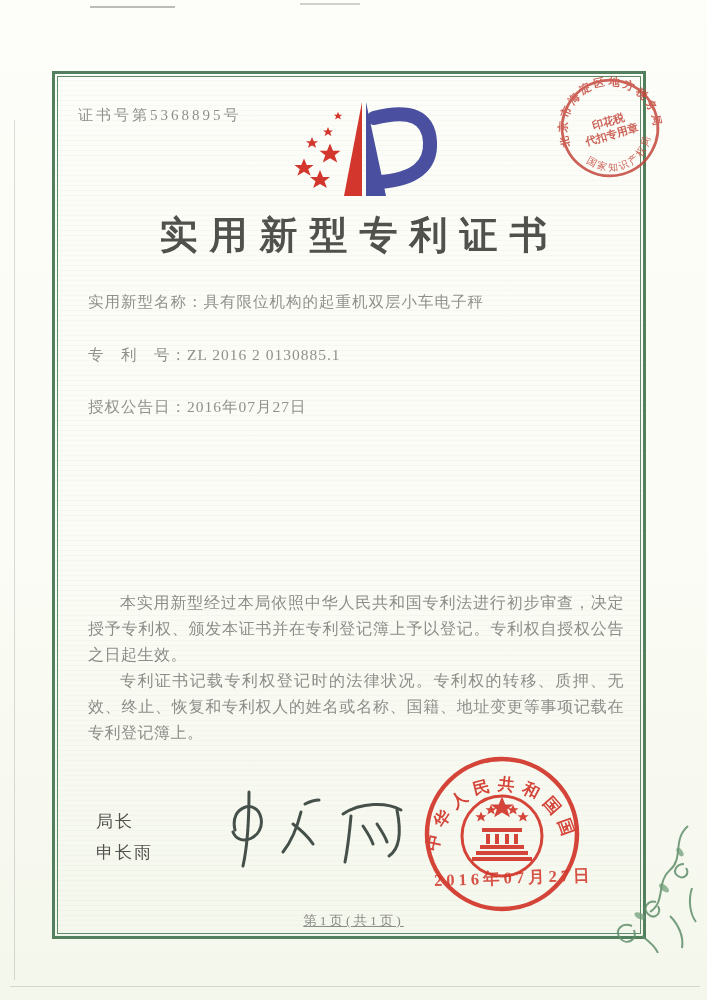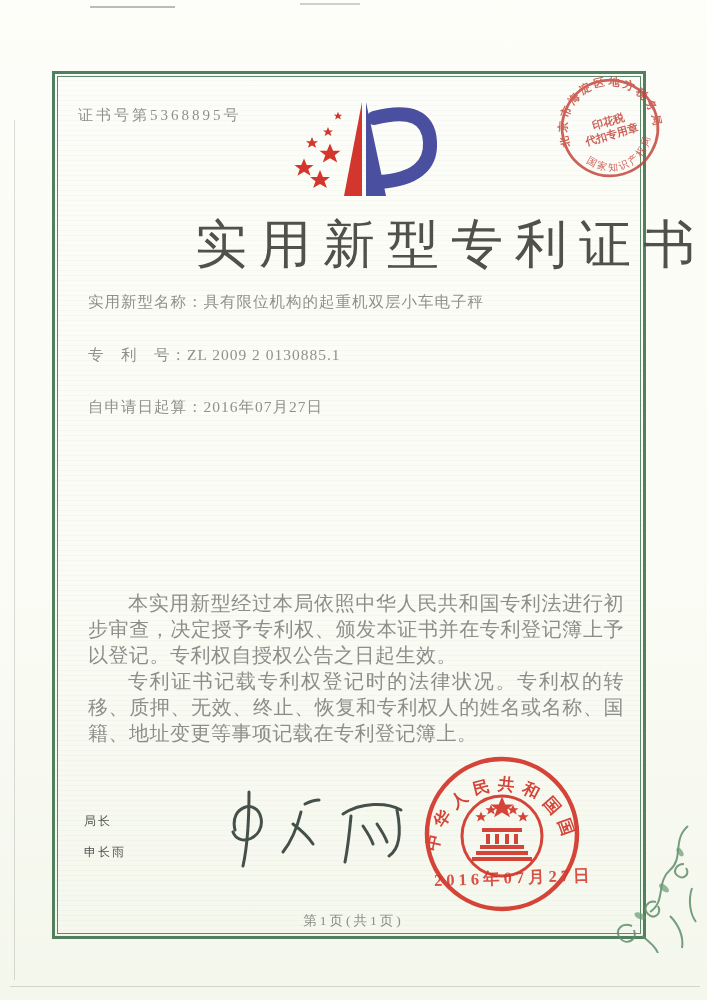--- a/index.html
+++ b/index.html
@@ -27,52 +27,52 @@
   }
   .frame-inner{
     position:absolute;inset:2px;border:1px solid #5d8a69;
   }
   .cert-no{
     position:absolute;left:78px;top:106px;
     font-size:15px;letter-spacing:3px;color:#8f908e;
   }
   .logo{position:absolute;left:276px;top:96px;width:165px;height:108px;}
   .title{
-    position:absolute;left:0;top:210px;width:707px;text-align:right;
-    font-size:52px;font-weight:normal;color:#50504d;letter-spacing:12px;
+    position:absolute;left:0;top:210px;width:707px;text-align:center;
+    font-size:38px;font-weight:bold;color:#50504d;letter-spacing:12px;
     text-indent:12px;
   }
   .fields{position:absolute;left:88px;top:292px;width:530px;}
   .field-row{height:52.5px;font-size:15.5px;color:#90908d;letter-spacing:1px;}
   .field-row .lab{color:#90908d;}
   .body-text{
     position:absolute;left:88px;top:590px;width:536px;
-    font-size:20px;line-height:26px;color:#8d8d8a;
+    font-size:16px;line-height:26px;color:#8d8d8a;
     text-align:justify;letter-spacing:.5px;
   }
   .body-text p{margin:0;text-indent:2em;}
   .sig-block{
-    position:absolute;left:84px;top:806px;font-size:12px;color:#53534f;
+    position:absolute;left:96px;top:806px;font-size:17px;color:#53534f;
     line-height:31px;letter-spacing:2px;
   }
   .sig-svg{position:absolute;left:205px;top:786px;}
   .seal{position:absolute;left:422px;top:754px;width:160px;height:160px;opacity:.92;}
   .seal-date{
     position:absolute;left:434px;top:866px;width:230px;
     font-size:16.5px;color:#d23529;letter-spacing:4px;
     transform:rotate(-2deg);font-weight:bold;opacity:.85;
   }
   .tax-stamp{
     position:absolute;left:558px;top:76px;width:104px;height:104px;
     transform:rotate(-16deg);opacity:.85;
   }
   .ornament{position:absolute;left:592px;top:818px;}
   .footer{
     position:absolute;left:0;top:912px;width:707px;text-align:center;
-    font-size:13.5px;color:#8c8c89;letter-spacing:3px;
+    font-size:13.5px;color:#8c8c89;letter-spacing:3px;text-decoration:underline;
   }
 </style>
 </head>
 <body>
 
 <div class="paper">
 
   <div class="scan-mark" style="left:90px;top:6px;width:85px;height:2px;"></div>
   <div class="scan-mark" style="left:300px;top:3px;width:60px;height:2px;opacity:.3;"></div>
   <div class="scan-edge" style="left:14px;top:120px;width:1px;height:860px;"></div>
@@ -119,24 +119,24 @@
     </g>
   </svg>
 
   <div class="title">实用新型专利证书</div>
 
   <div class="fields">
     <div class="field-row">
       <span class="lab">实用新型名称：</span><span>具有限位机构的起重机双层小车电子秤</span>
     </div>
     <div class="field-row">
-      <span class="lab">专　利　号：</span><span>ZL 2009 2 0130885.1</span>
+      <span class="lab">专　利　号：</span><span>ZL 2016 2 0130885.1</span>
     </div>
     <div class="field-row">
-      <span class="lab">自申请日起算：</span><span>2016年07月27日</span>
+      <span class="lab">授权公告日：</span><span>2016年07月27日</span>
     </div>
   </div>
 
   <div class="body-text">
     <p>本实用新型经过本局依照中华人民共和国专利法进行初步审查，决定授予专利权、颁发本证书并在专利登记簿上予以登记。专利权自授权公告之日起生效。</p>
     <p>专利证书记载专利权登记时的法律状况。专利权的转移、质押、无效、终止、恢复和专利权人的姓名或名称、国籍、地址变更等事项记载在专利登记簿上。</p>
   </div>
 
   <div class="sig-block">
     <div>局长</div>

